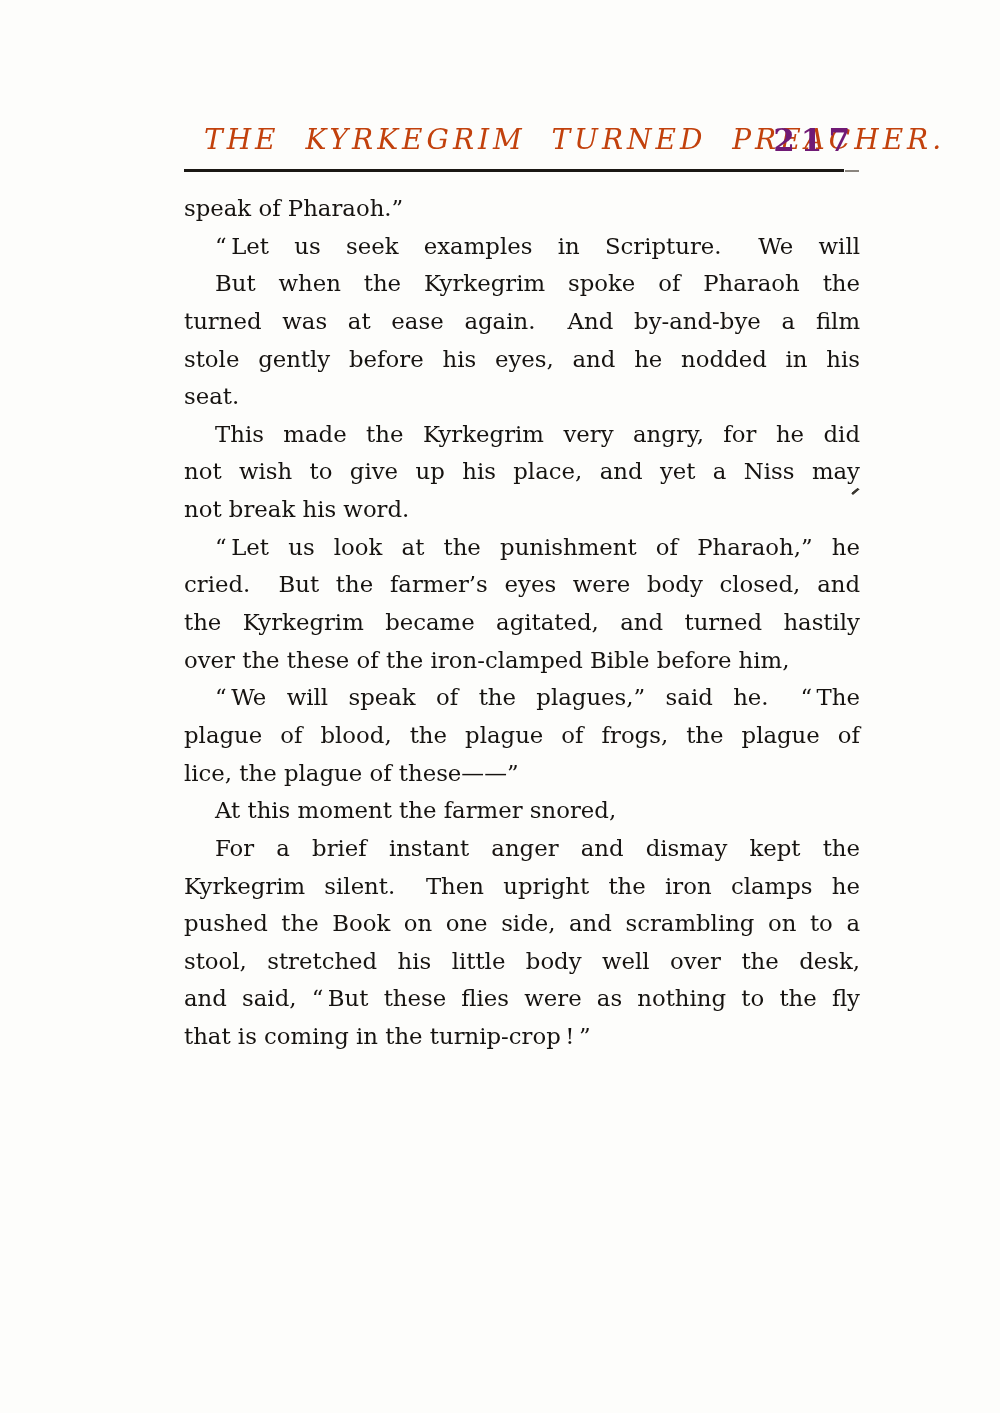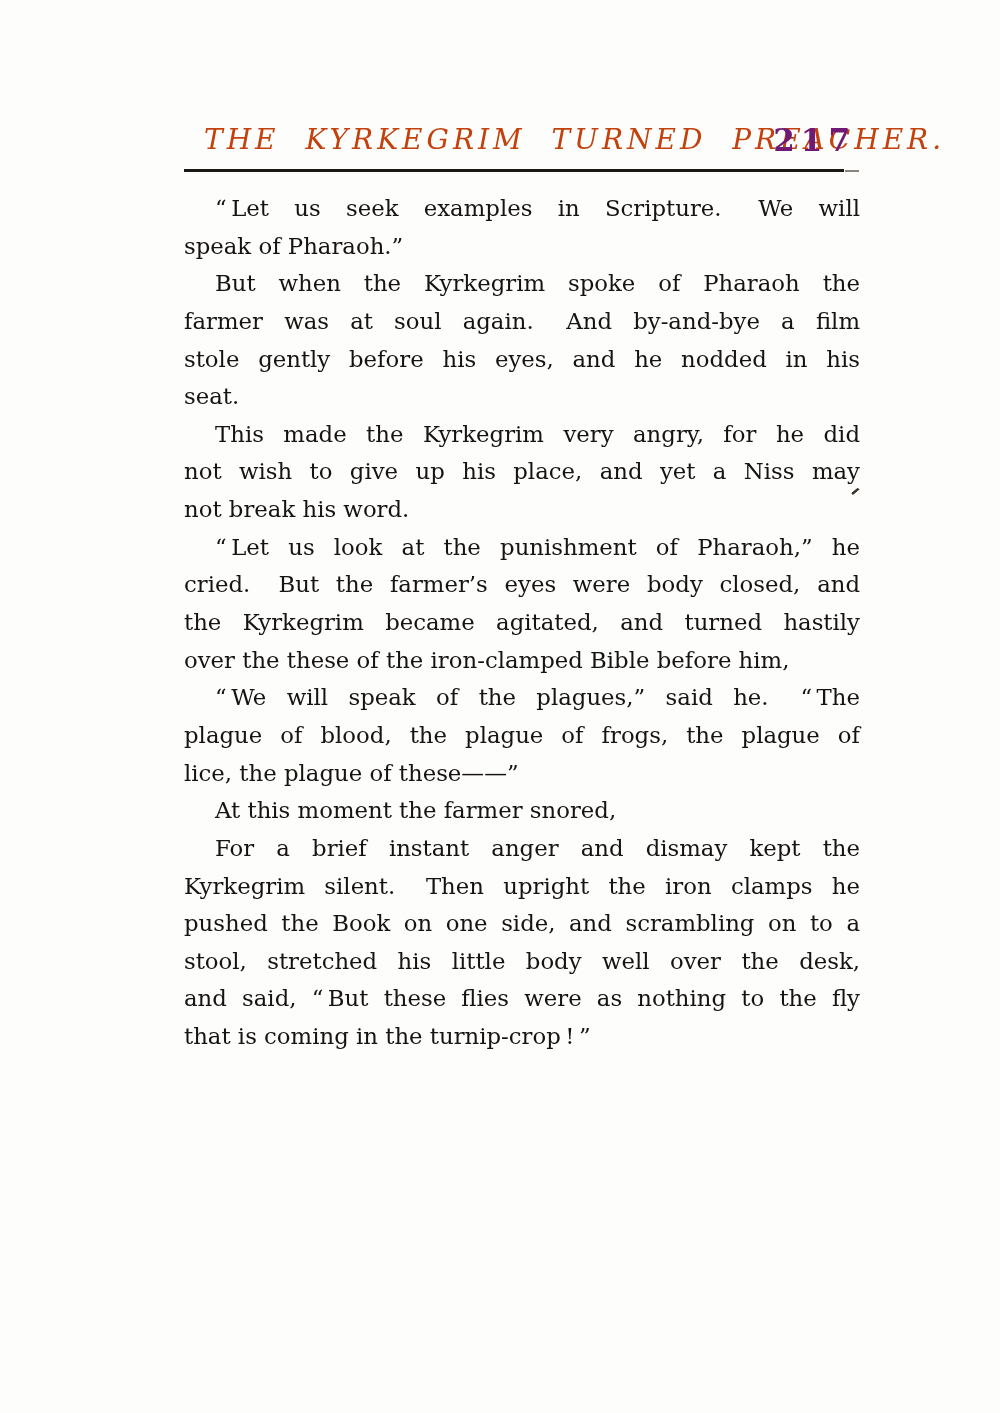--- a/index.html
+++ b/index.html
@@ -76,26 +76,26 @@
 <div class="running-header">
   <span class="header-title">THE KYRKEGRIM TURNED PREACHER.</span>
   <span class="page-number">217</span>
 </div>
 
 <div class="header-rule"></div>
 <div class="header-rule-tail"></div>
 
 <div class="text-block">
     <div class="paragraph">
+      <div class="line last">speak of Pharaoh.”</div>
       <div class="line first">“ Let us seek examples in Scripture.  We will</div>
-      <div class="line last">speak of Pharaoh.”</div>
     </div>
     <div class="paragraph">
       <div class="line first">But when the Kyrkegrim spoke of Pharaoh the</div>
-      <div class="line">farmer was at soul again.  And by-and-bye a film</div>
+      <div class="line">turned was at ease again.  And by-and-bye a film</div>
       <div class="line">stole gently before his eyes, and he nodded in his</div>
       <div class="line last">seat.</div>
     </div>
     <div class="paragraph">
       <div class="line first">This made the Kyrkegrim very angry, for he did</div>
       <div class="line">not wish to give up his place, and yet a Niss may</div>
       <div class="line last">not break his word.</div>
     </div>
     <div class="paragraph">
       <div class="line first">“ Let us look at the punishment of Pharaoh,” he</div>

